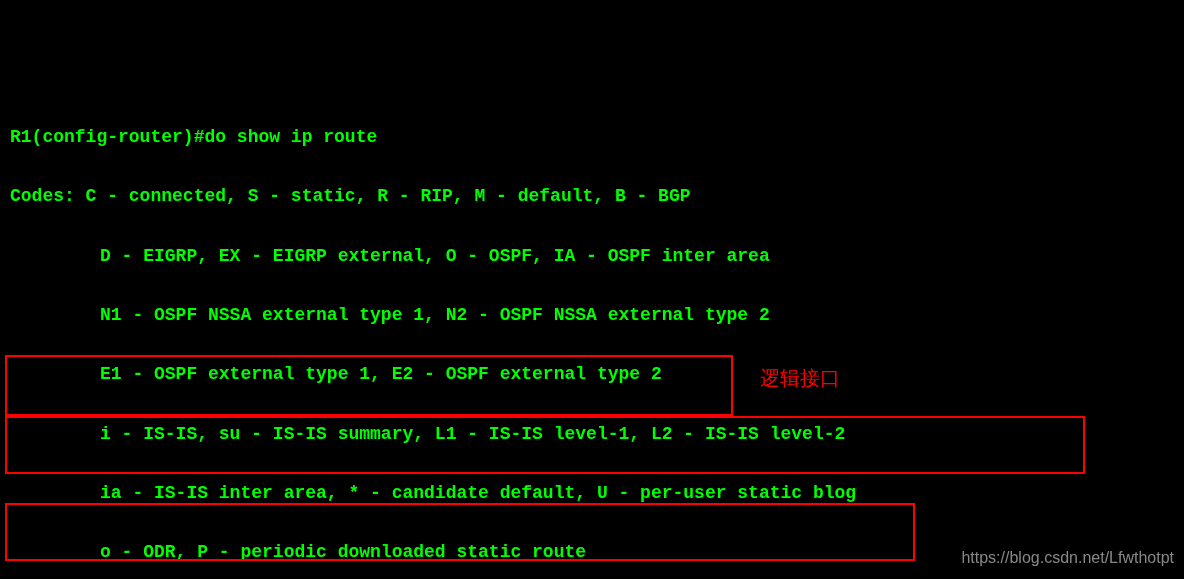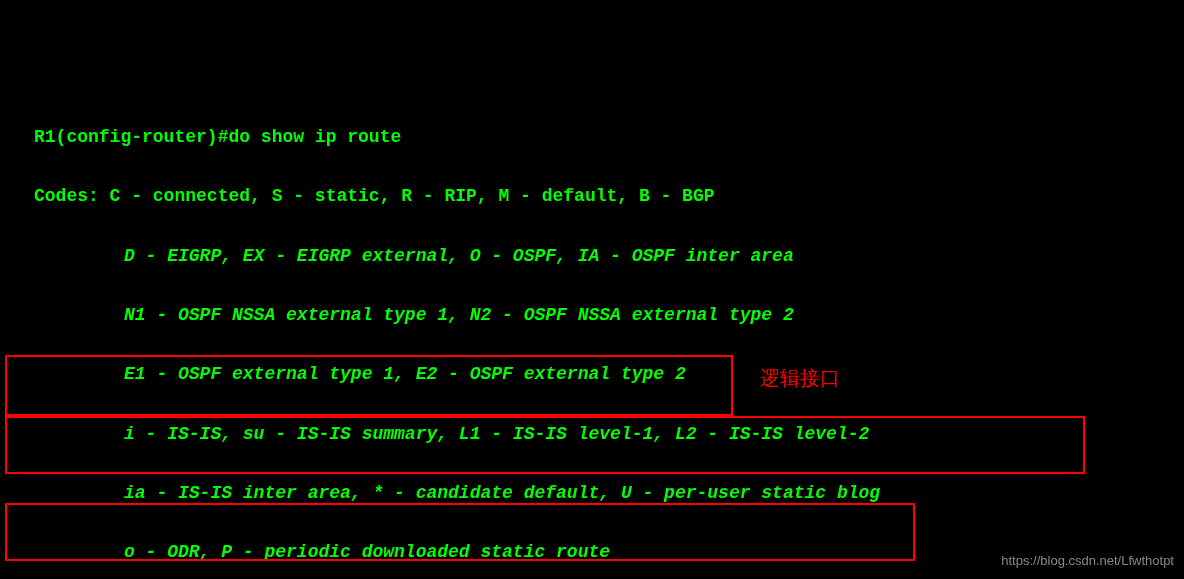--- a/index.html
+++ b/index.html
@@ -16,25 +16,23 @@
       line-height: 1.65;
       padding: 4px 10px;
       width: 1184px;
       height: 579px;
       position: relative;
       overflow: hidden;
       white-space: pre;
     }
     .line {
       display: block;
-      margin-left: 24px;
     }
     .indent1 {
       padding-left: 90px;
-      font-style: italic;
     }
     .highlight-box {
       position: absolute;
       border: 2px solid #ff0000;
       pointer-events: none;
     }
     .box1 {
       top: 355px;
       left: 5px;
       width: 728px;
@@ -63,21 +61,21 @@
       top: 362px;
       left: 760px;
       text-align: right;
     }
     .watermark {
       position: absolute;
       bottom: 8px;
       right: 10px;
       color: #888;
       font-family: sans-serif;
-      font-size: 13px;
+      font-size: 16px;
       font-weight: normal;
     }
   </style>
 </head>
 <body>
 
 
 
 <span class="line">R1(config-router)#do show ip route</span>
 <span class="line">Codes: C - connected, S - static, R - RIP, M - default, B - BGP</span>

